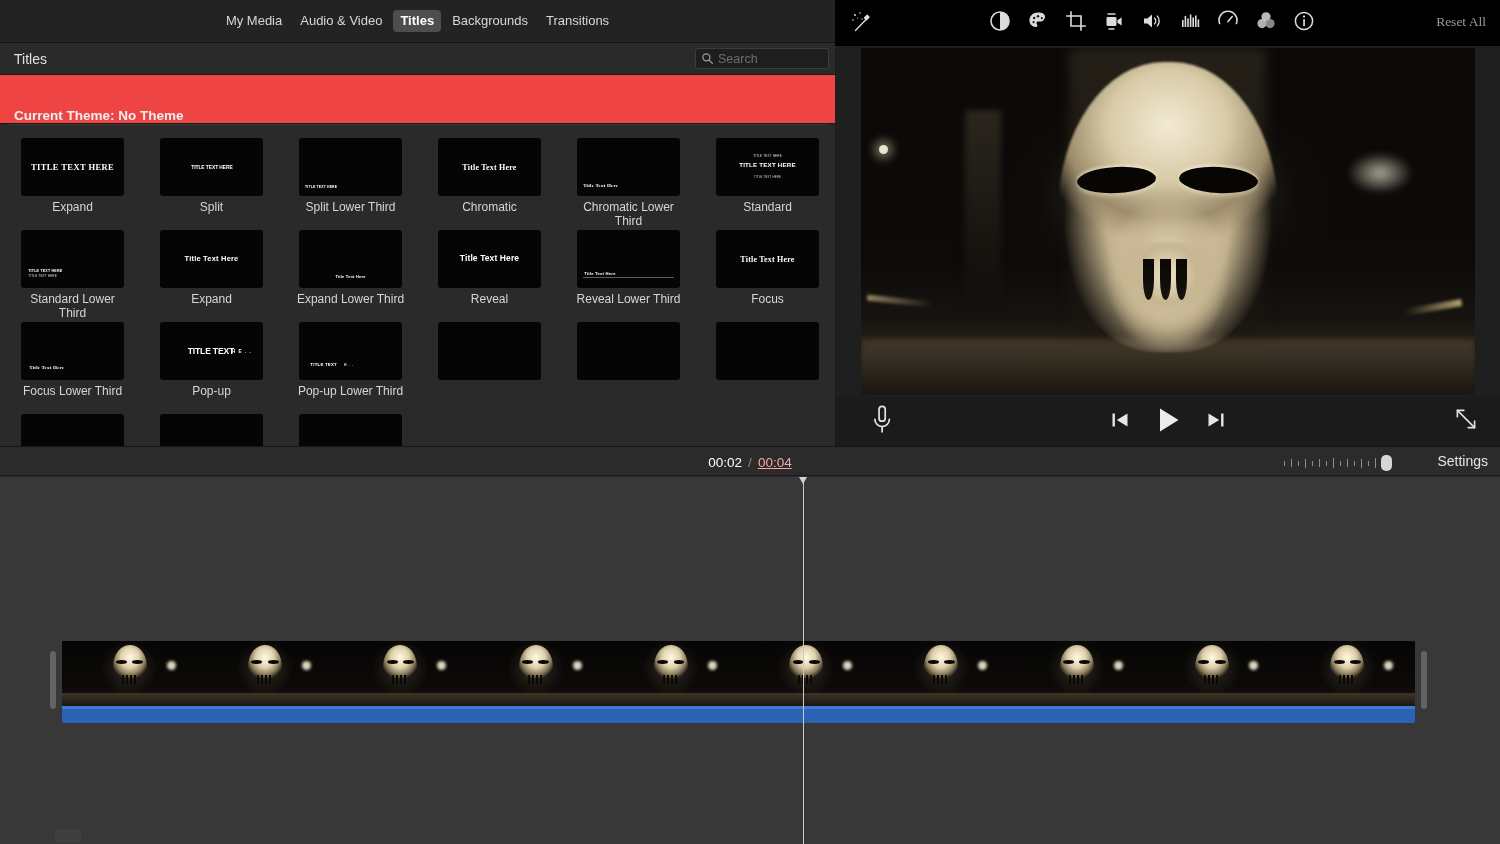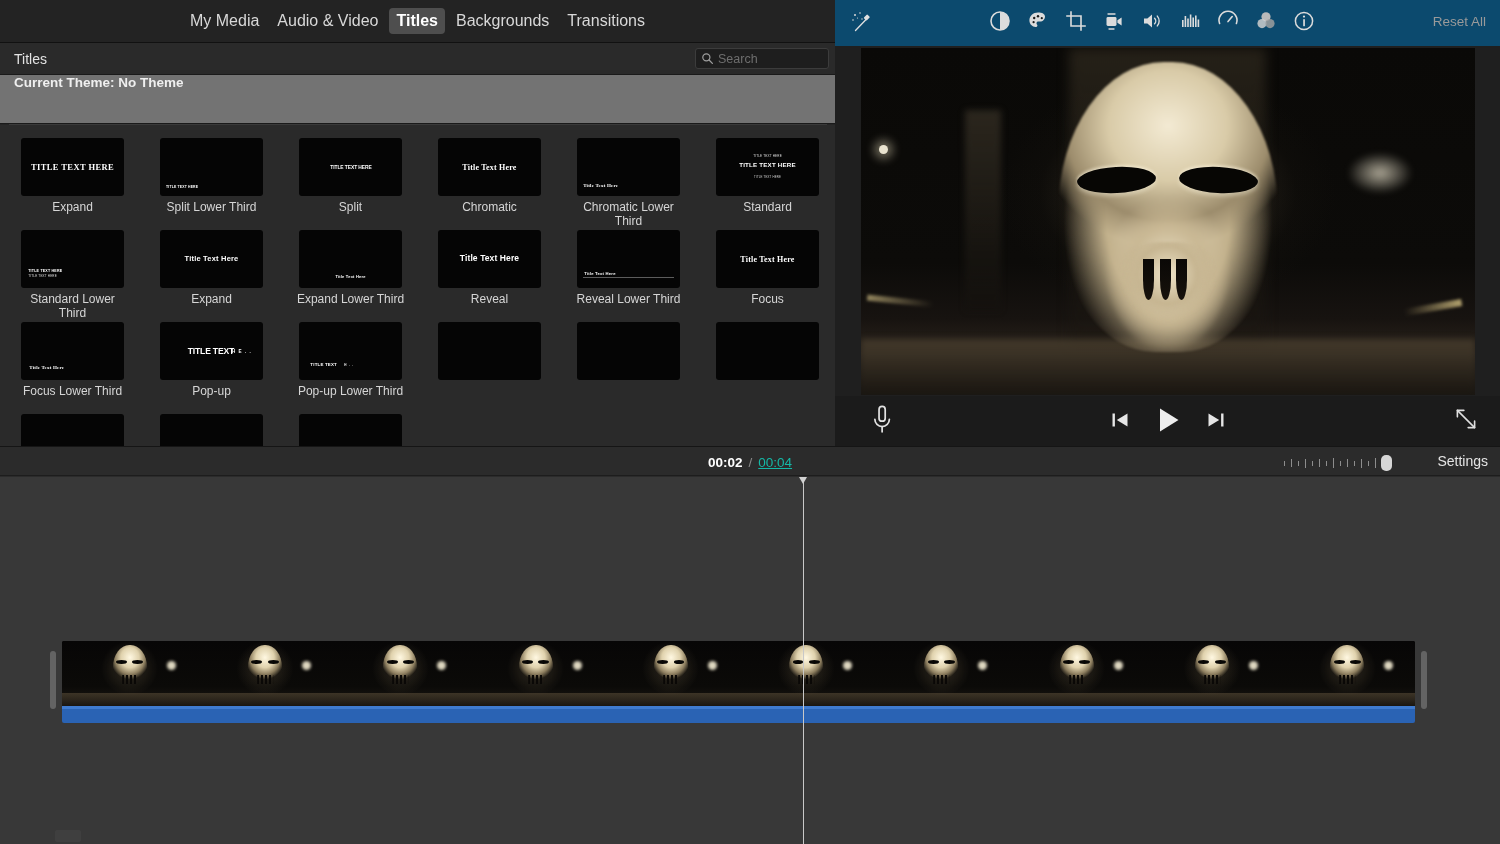--- a/index.html
+++ b/index.html
@@ -21,21 +21,21 @@
     background: #252525; overflow: hidden;
   }
   .tabbar {
     position: relative; height: 43px; width: 100%;
     background: #232323;
     border-bottom: 1px solid #111;
     display: flex; align-items: center; justify-content: center;
     gap: 4px;
   }
   .tab {
-    font-size: 16px; color: #d8d8d8; padding: 3px 7px;
+    font-size: 13px; color: #d8d8d8; padding: 3px 7px;
     border-radius: 4px; line-height: 1.2; white-space: nowrap;
     cursor: default;
   }
   .tab.active { background: #4e4e4e; color: #fff; font-weight: 600; }
 
   .browser-header {
     position: relative; height: 32px; width: 100%;
     background: #2a2a2a; border-bottom: 1px solid #1a1a1a;
     display: flex; align-items: center;
   }
@@ -50,22 +50,22 @@
   .search-ico { width: 13px; height: 13px; flex: 0 0 13px; opacity: .72; margin-right: 4px; }
   .search-input {
     background: transparent; border: 0; outline: none;
     color: #cfcfcf; font-size: 12.5px; width: 100%;
     font-family: "Liberation Sans", sans-serif;
   }
   .search-input::placeholder { color: #6e6e6e; }
 
   .theme-bar {
     height: 49px; width: 100%;
-    background: #737373;
-    display: flex; align-items: flex-start;
+    background: #ef4444;
+    display: flex; align-items: flex-end;
     border-bottom: 1px solid #1a1a1a;
   }
   .theme-bar .txt { font-size: 13.5px; font-weight: 700; color: #efefef; margin-left: 14px; }
   .theme-rule { height:1px; background:#3a3a3a; width: 818px; margin: 0 auto; }
 
   .grid-scroll {
     position: relative; width: 835px; height: 321px;
     background: #2a2a2a; overflow: hidden;
   }
   .grid {
@@ -91,21 +91,21 @@
   }
   .cell-row { margin-bottom: 2px; }
 
   
   .viewer {
     position: absolute; left: 835px; top: 0; width: 665px; height: 446px;
     background: #1f1f1f;
   }
   .vtoolbar {
     position: relative; height: 46px; width: 100%;
-    background: #0c4a6e; display: flex; align-items: center;
+    background: #000000; display: flex; align-items: center; font-family: Liberation Serif, serif;
   }
   .wand { position: absolute; left: 14px; top: 10px; width: 26px; height: 26px; cursor: default; }
   .ico-group {
     position: absolute; left: 152px; top: 8px;
     display: flex; align-items: center; gap: 12px;
   }
   .tbtn {
     width: 26px; height: 26px; display: flex; align-items: center;
     justify-content: center; cursor: default;
   }
@@ -208,23 +208,23 @@
   
   .tl-toolbar {
     position: absolute; left: 0; top: 446px; width: 1500px; height: 30px;
     background: #2b2b2b; border-top: 1px solid #151515; border-bottom: 1px solid #1d1d1d;
   }
   .tl-time {
     position: absolute; left: 0; right: 0; top: 0; height: 30px;
     display: flex; align-items: center; justify-content: center; gap: 6px;
     font-size: 13.5px;
   }
-  .t-cur { color: #ffffff; font-weight: 700; }
+  .t-cur { color: #ffffff; font-weight: 400; }
   .t-sep { color: #8a8a8a; }
-  .t-tot { color: #14b8a6; text-decoration: underline; }
+  .t-tot { color: #fca5a5; text-decoration: underline; }
   .zoom-slider {
     position: absolute; right: 108px; top: 8px; width: 108px; height: 15px;
     display: flex; align-items: center;
   }
   .tick-row { position: absolute; left: 0; top: 3px; width: 92px; height: 10px;
     display: flex; align-items: center; justify-content: space-between; }
   .tick { width: 1px; background: #8d8d8d; }
   .knob {
     position: absolute; right: 0; top: 0; width: 11px; height: 16px;
     background: #d6d6d6; border-radius: 5px; cursor: default;
@@ -338,30 +338,30 @@
           <div class="cell cell-row">
             <div class="thumb">
               <div class="tt" style="left:50%;top:50%;transform:translate(-50%,-50%);font-family:'Liberation Serif',serif;font-weight:700;font-size:8.5px;letter-spacing:.4px;">TITLE TEXT HERE</div>
             </div>
             <div class="cap">Expand</div>
           </div>
 
 
           <div class="cell cell-row">
             <div class="thumb">
+              <div class="tt" style="left:50%;top:50%;transform:translate(-50%,-50%) scaleX(.82);font-weight:800;font-size:6px;letter-spacing:-.1px;">TITLE TEXT HERE</div>
+            </div>
+            <div class="cap">Split</div>
+          </div>
+
+          <div class="cell cell-row">
+            <div class="thumb">
               <div class="tt" style="left:6%;bottom:12%;transform:scaleX(.82);transform-origin:left;font-weight:800;font-size:4.2px;">TITLE TEXT HERE</div>
             </div>
             <div class="cap">Split Lower Third</div>
-          </div>
-
-          <div class="cell cell-row">
-            <div class="thumb">
-              <div class="tt" style="left:50%;top:50%;transform:translate(-50%,-50%) scaleX(.82);font-weight:800;font-size:6px;letter-spacing:-.1px;">TITLE TEXT HERE</div>
-            </div>
-            <div class="cap">Split</div>
           </div>
 
           <div class="cell cell-row">
             <div class="thumb">
               <div class="tt" style="left:50%;top:50%;transform:translate(-50%,-50%);font-family:'Liberation Serif',serif;font-weight:700;font-size:8px;">Title Text Here</div>
             </div>
             <div class="cap">Chromatic</div>
           </div>
 
           <div class="cell cell-row">

